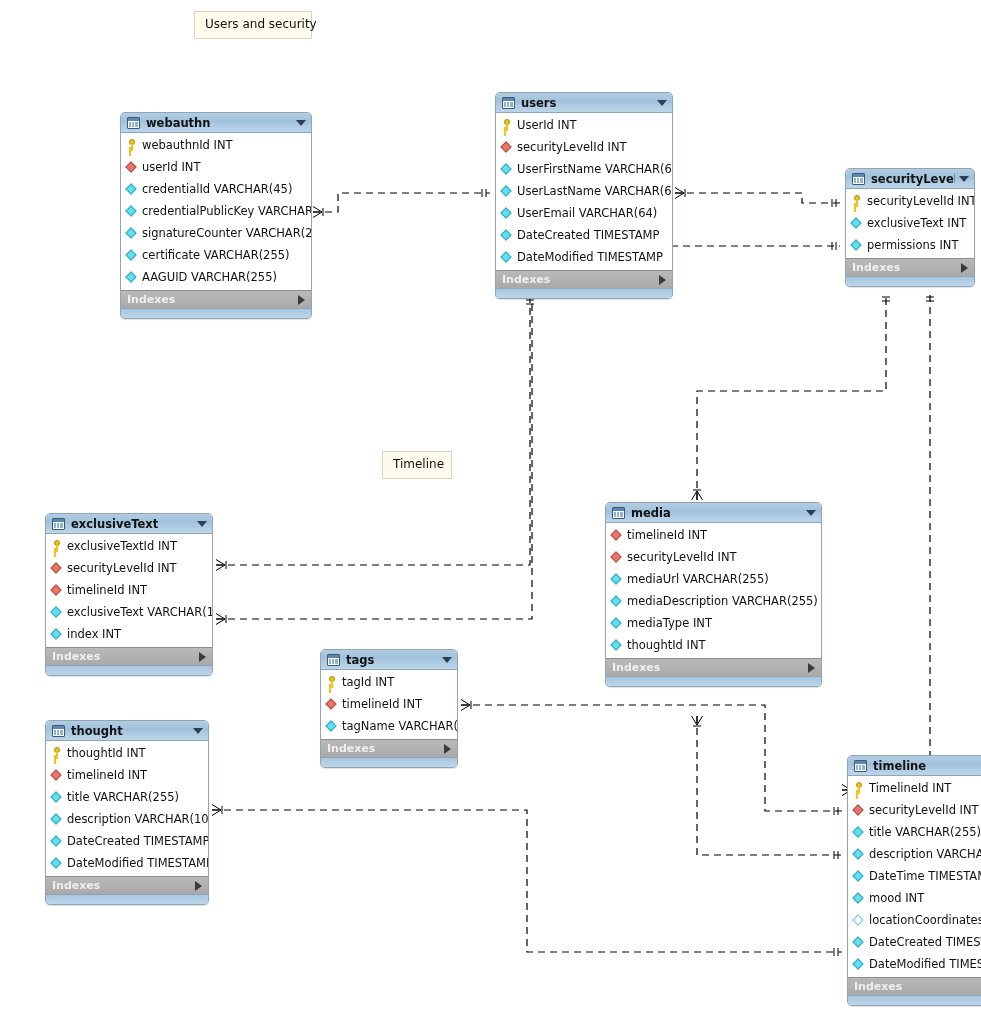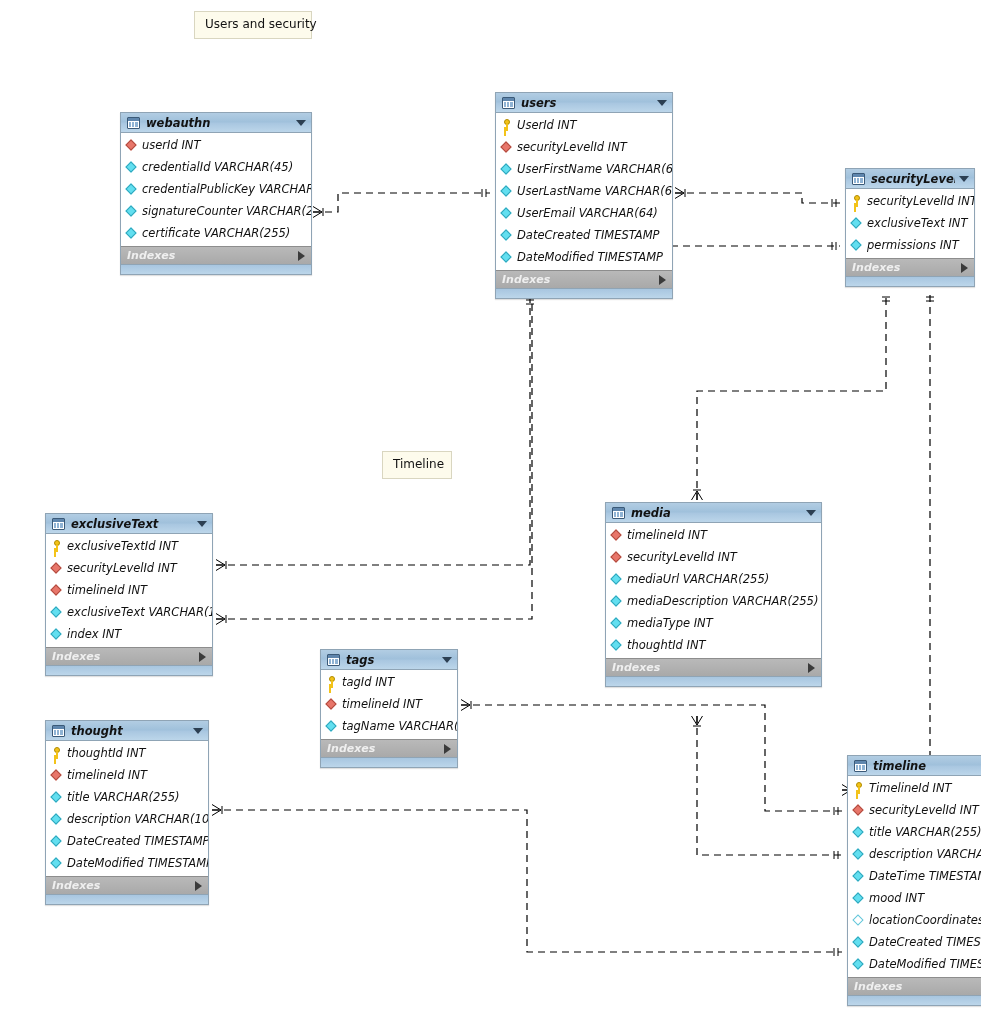--- a/index.html
+++ b/index.html
@@ -38,24 +38,23 @@
     white-space: nowrap;
     box-sizing: border-box;
   }
 
   
   .tbl {
     position: absolute;
     box-sizing: border-box;
     background: #ffffff;
     border: 1px solid #8fa4b5;
-    border-radius: 0;
+    border-radius: 5px;
     box-shadow: 0 1px 1px rgba(0,0,0,0.12);
     overflow: hidden;
-    font-style: italic;
   }
   .tbl-hdr {
     height: 20px;
     background: linear-gradient(to bottom, #b2cde3 0%, #9fc0db 48%, #a8c6e0 52%, #bcd6ea 100%);
     border-bottom: 1px solid #8fa4b5;
     display: flex;
     align-items: center;
     padding: 0 5px 0 6px;
     box-sizing: border-box;
   }
@@ -334,38 +333,46 @@
     </div>
   <div id="tables-layer">
       <div class="tbl" style="left: 86px; top: 112px; width: 192px;">
         <div class="tbl-hdr">
           <span class="tbl-icon"></span>
           <span class="tname">webauthn</span>
           <span class="caret"></span>
         </div>
         <div class="cols">
           <div class="col">
+            <span class="gly gly-pk"></span>
+            <span class="cname">webauthnId INT</span>
+          </div>
+          <div class="col">
             <span class="gly gly-fk"></span>
             <span class="cname">userId INT</span>
           </div>
           <div class="col">
             <span class="gly gly-f"></span>
             <span class="cname">credentialId VARCHAR(45)</span>
           </div>
           <div class="col">
             <span class="gly gly-f"></span>
             <span class="cname">credentialPublicKey VARCHAR(255)</span>
           </div>
           <div class="col">
             <span class="gly gly-f"></span>
             <span class="cname">signatureCounter VARCHAR(255)</span>
           </div>
           <div class="col">
             <span class="gly gly-f"></span>
             <span class="cname">certificate VARCHAR(255)</span>
+          </div>
+          <div class="col">
+            <span class="gly gly-f"></span>
+            <span class="cname">AAGUID VARCHAR(255)</span>
           </div>
         </div>
         <div class="idx">
           <span class="ilabel">Indexes</span>
           <span class="idx-caret"></span>
         </div>
         <div class="ftr"></div>
       </div>
       <div class="tbl" style="left: 461px; top: 92px; width: 178px;">
         <div class="tbl-hdr">

